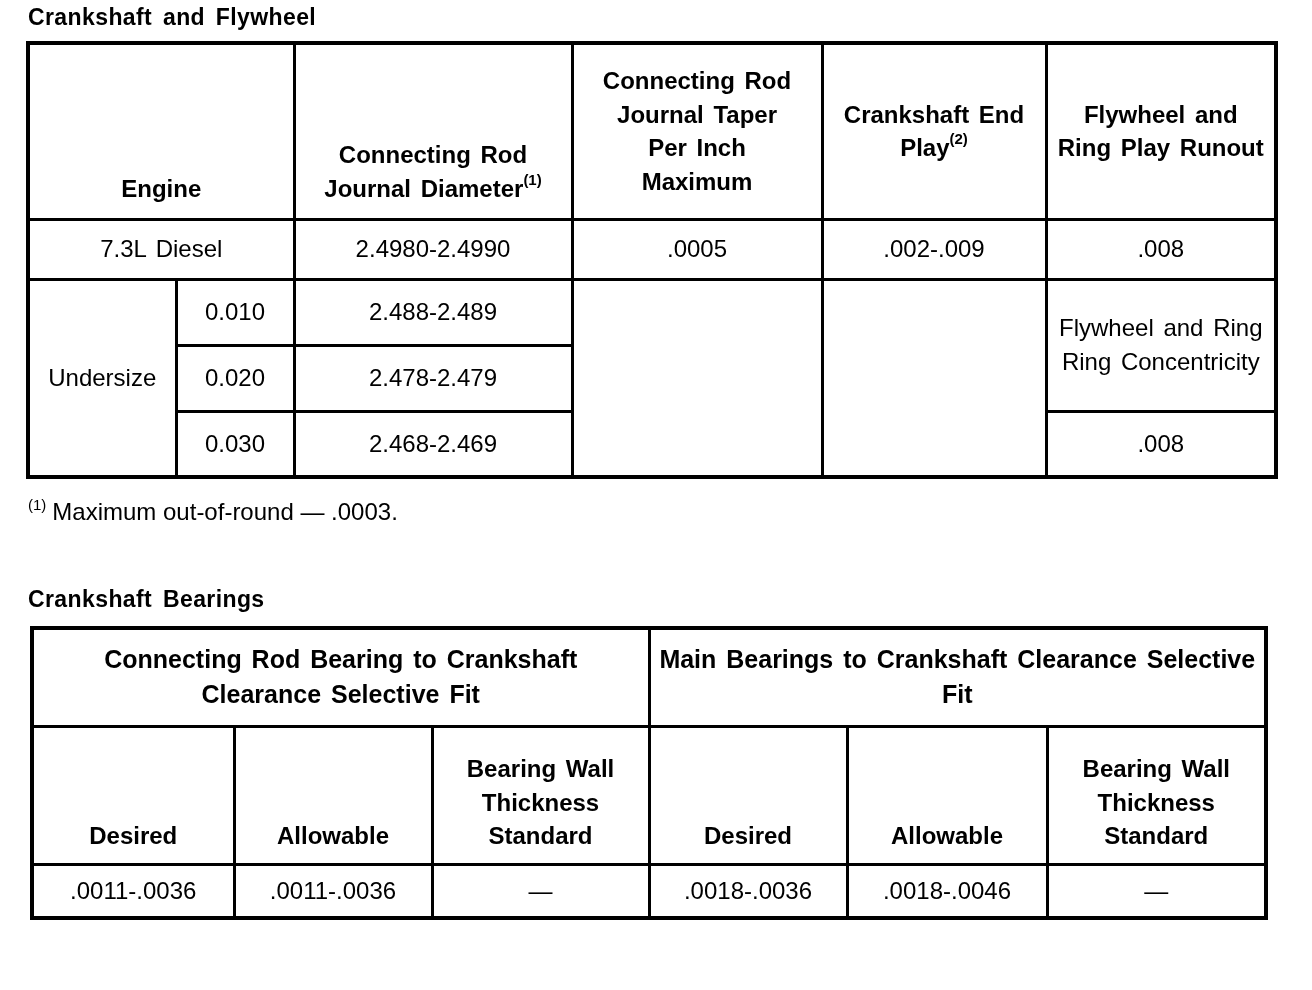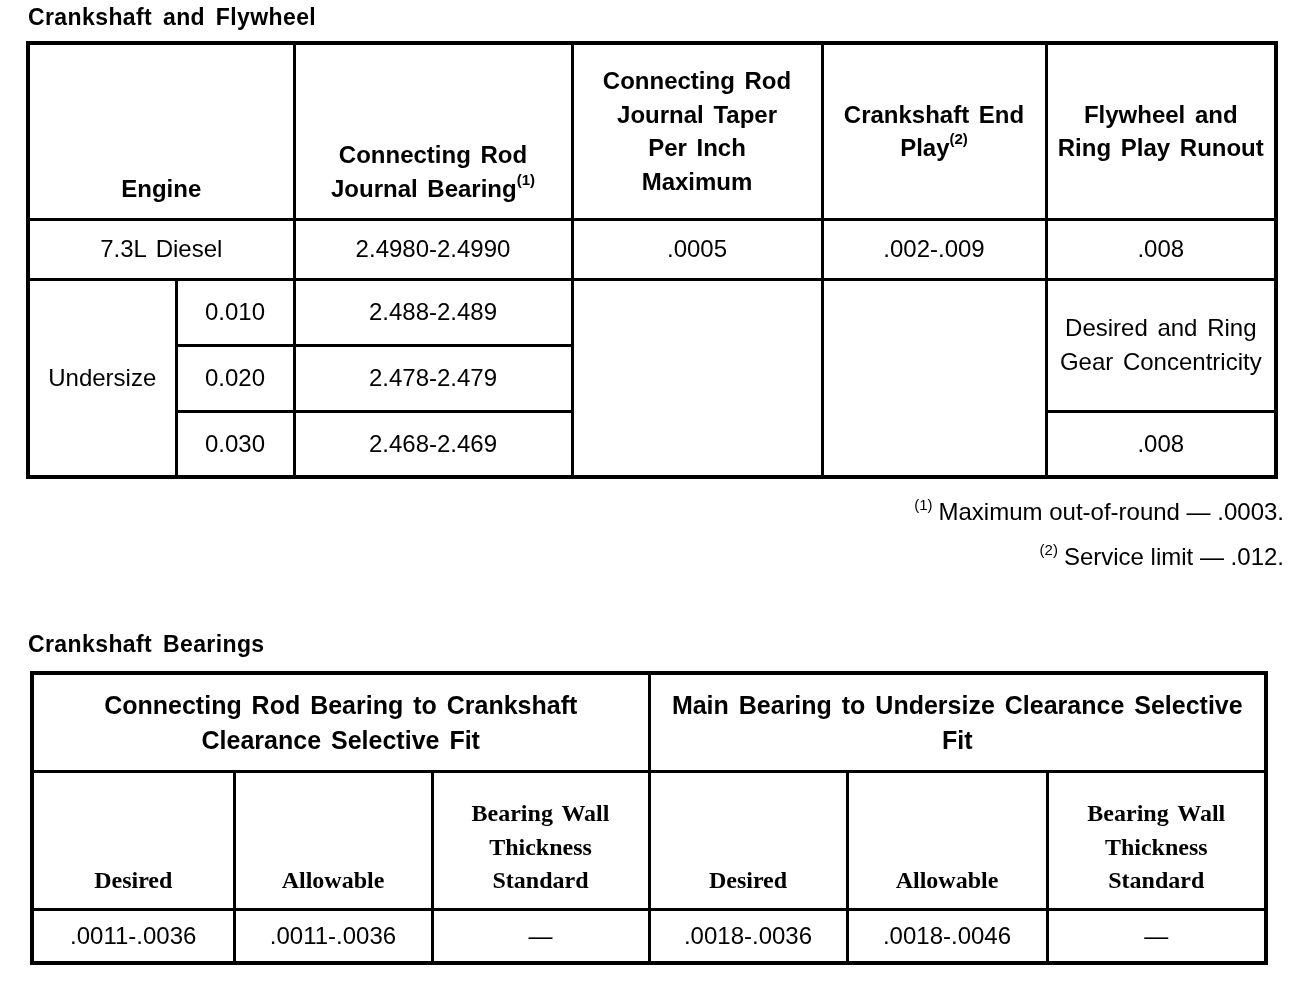--- a/index.html
+++ b/index.html
@@ -41,98 +41,97 @@
   .t1-us-row td { height: 66px; }
   .w-narrow { display: inline-block; max-width: 200px; }
   sup.fn {
     font-size: 15px;
     font-weight: normal;
     vertical-align: 10px;
     line-height: 0;
   }
   th sup.fn { font-weight: bold; vertical-align: 12px; }
   .footnotes { margin: 14px 0 0 2px; font-size: 24px; }
-  .footnote { margin: 0 0 8px 0; line-height: 1.55; text-align: right; }
+  .footnote { margin: 0 0 8px 0; line-height: 1.55; }
   .footnote sup.fn { margin-right: 6px; }
   #bearings-title { margin-top: 56px; }
   .t2-group th { height: 98px; font-size: 25px; }
-  .t2-cols th { height: 138px; vertical-align: bottom; padding-bottom: 10px; font-family: Liberation Serif, serif; }
+  .t2-cols th { height: 138px; vertical-align: bottom; padding-bottom: 10px; }
   .t2-data td { height: 54px; }
 </style>
 </head>
 <body>
 
 <h2 class="section-title">Crankshaft and Flywheel</h2>
 
 <table id="crankshaft-table" class="spec-table">
   <colgroup>
     <col style="width:148px">
     <col style="width:118px">
     <col style="width:278px">
     <col style="width:250px">
     <col style="width:224px">
     <col style="width:230px">
   </colgroup>
   <tbody>
     <tr class="t1-head">
       <th colspan="2" class="valign-bottom">Engine</th>
-      <th class="valign-bottom"><span>Connecting Rod Journal Bearing</span><sup class="fn">(1)</sup></th>
+      <th class="valign-bottom"><span>Connecting Rod Journal Diameter</span><sup class="fn">(1)</sup></th>
       <th><span class="w-narrow">Connecting Rod Journal Taper Per Inch Maximum</span></th>
       <th><span>Crankshaft End Play</span><sup class="fn">(2)</sup></th>
       <th>Flywheel and Ring Play Runout</th>
     </tr>
 
     <tr class="t1-engine-row">
       <td colspan="2">7.3L Diesel</td>
       <td>2.4980-2.4990</td>
       <td>.0005</td>
       <td>.002-.009</td>
       <td>.008</td>
     </tr>
 
     <tr class="t1-us-row">
       <td rowspan="3">Undersize</td>
       <td>0.010</td>
       <td>2.488-2.489</td>
       <td rowspan="3"></td>
       <td rowspan="3"></td>
-      <td rowspan="2">Desired and Ring Gear Concentricity</td>
+      <td rowspan="2">Flywheel and Ring Ring Concentricity</td>
     </tr>
     <tr class="t1-us-row">
       <td>0.020</td>
       <td>2.478-2.479</td>
     </tr>
     <tr class="t1-us-row">
       <td>0.030</td>
       <td>2.468-2.469</td>
       <td>.008</td>
     </tr>
   </tbody>
 </table>
 
 <div class="footnotes">
   <p class="footnote"><sup class="fn">(1)</sup><span>Maximum out-of-round — .0003.</span></p>
-  <p class="footnote"><sup class="fn">(2)</sup><span>Service limit — .012.</span></p>
 </div>
 
 <h2 id="bearings-title" class="section-title">Crankshaft Bearings</h2>
 
 <table id="bearings-table" class="spec-table">
   <colgroup>
     <col style="width:202px">
     <col style="width:198px">
     <col style="width:217px">
     <col style="width:198px">
     <col style="width:200px">
     <col style="width:219px">
   </colgroup>
   <tbody>
     <tr class="t2-group">
       <th colspan="3">Connecting Rod Bearing to Crankshaft Clearance Selective Fit</th>
-      <th colspan="3">Main Bearing to Undersize Clearance Selective Fit</th>
+      <th colspan="3">Main Bearings to Crankshaft Clearance Selective Fit</th>
     </tr>
     <tr class="t2-cols">
       <th>Desired</th>
       <th>Allowable</th>
       <th>Bearing Wall Thickness Standard</th>
       <th>Desired</th>
       <th>Allowable</th>
       <th>Bearing Wall Thickness Standard</th>
     </tr>
     <tr class="t2-data">

